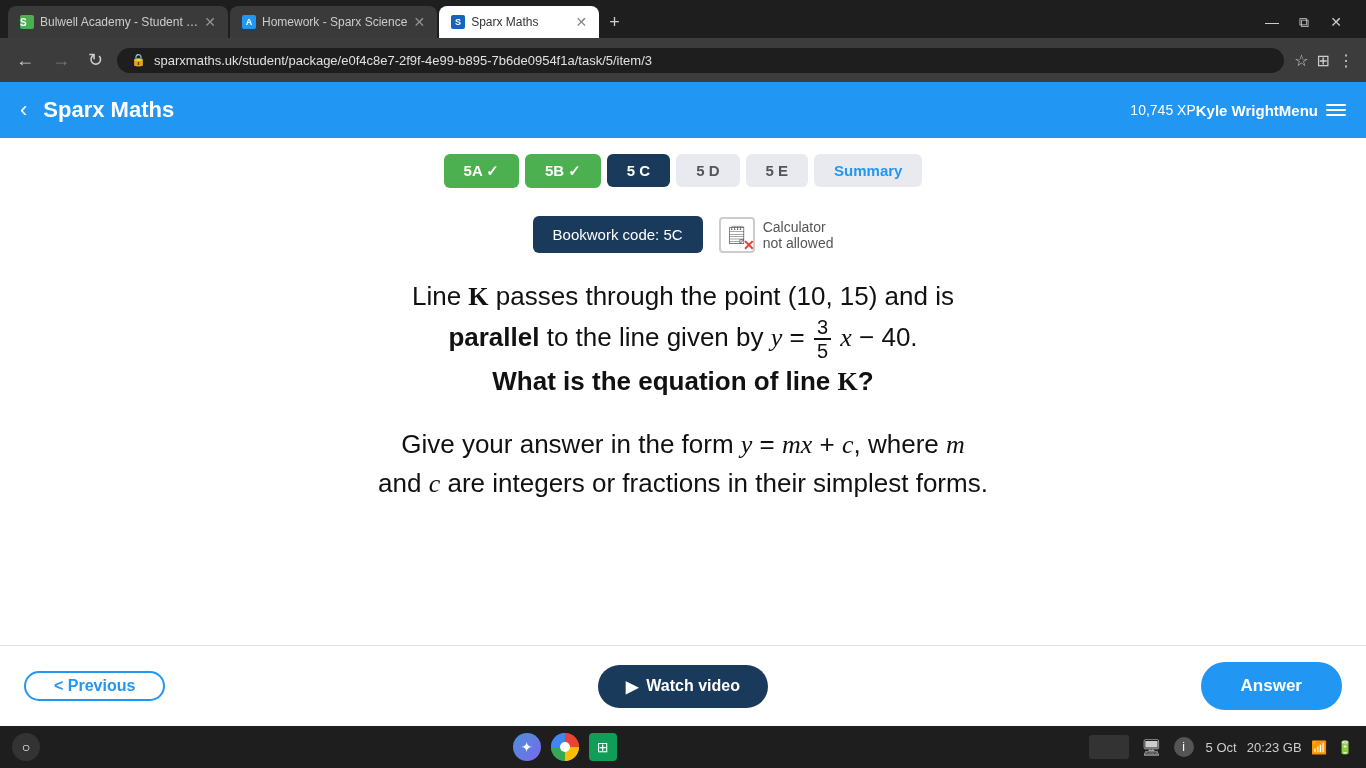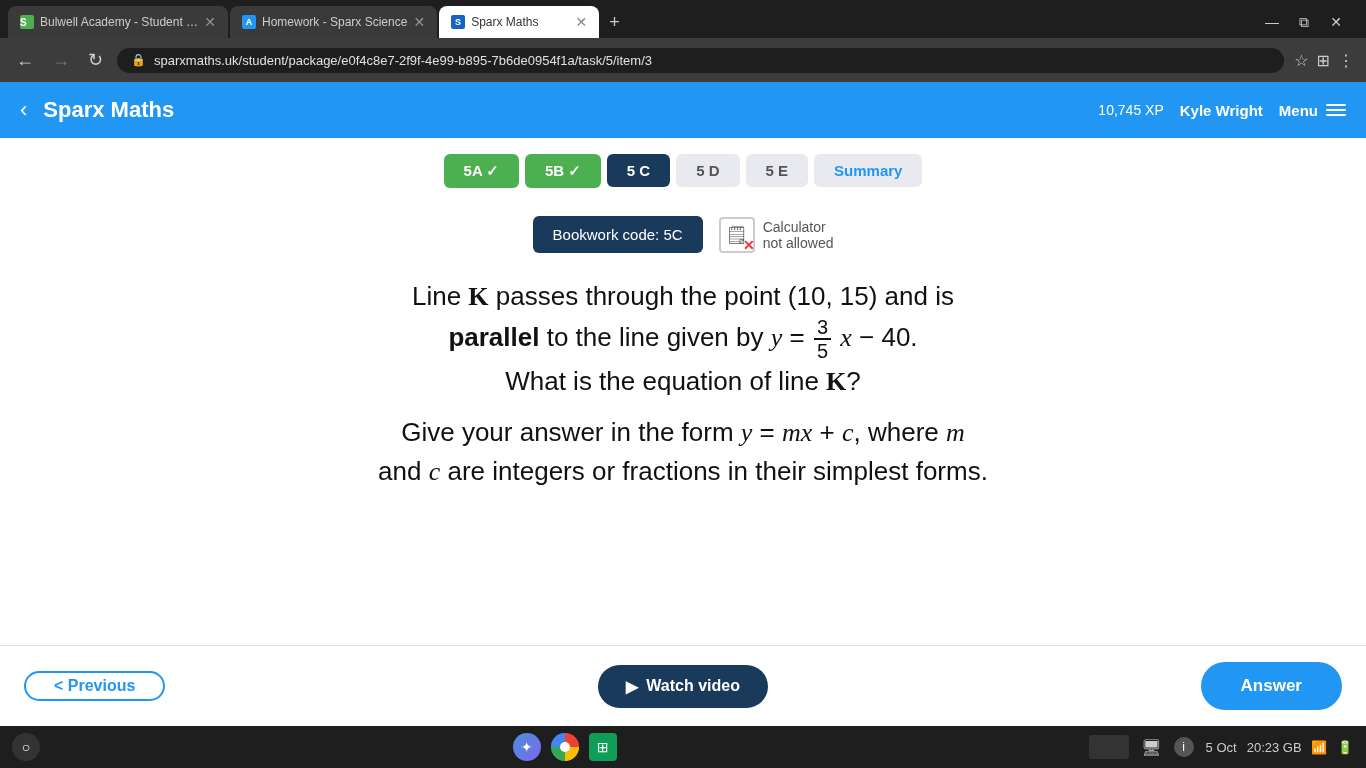--- a/index.html
+++ b/index.html
@@ -25,21 +25,21 @@
     .nav-btn { color: #ccc; font-size: 18px; cursor: pointer; padding: 4px; border-radius: 4px; }
     .url-bar { flex: 1; background: #1e1e1e; border-radius: 20px; padding: 5px 14px; color: #e0e0e0; font-size: 13px; display: flex; align-items: center; gap: 8px; }
     .url-lock { color: #aaa; font-size: 12px; }
     .url-text { flex: 1; }
     .address-right { display: flex; gap: 8px; color: #ccc; font-size: 16px; }
 
     
     .app-header { background: #2196F3; height: 56px; display: flex; align-items: center; padding: 0 20px; gap: 16px; }
     .back-btn { color: #fff; font-size: 22px; cursor: pointer; }
     .app-logo { color: #fff; font-size: 22px; font-weight: 700; flex: 1; }
-    .header-right { display: flex; align-items: center; gap: 16px; color: #fff; }
+    .header-right { display: flex; align-items: center; color: #fff; }
     .xp-badge { font-size: 14px; font-weight: 500; }
     .user-name { font-size: 15px; font-weight: 600; }
     .menu-btn { font-size: 15px; font-weight: 600; cursor: pointer; display: flex; align-items: center; gap: 8px; }
     .hamburger { display: flex; flex-direction: column; gap: 3px; }
     .hamburger span { width: 20px; height: 2px; background: #fff; border-radius: 1px; display: block; }
 
     
     .tab-nav { display: flex; justify-content: center; align-items: flex-start; gap: 6px; padding: 16px 0 8px; background: #fff; }
     .task-tab { padding: 8px 20px; border-radius: 6px; font-size: 15px; font-weight: 600; cursor: pointer; border: none; }
     .task-tab.completed { background: #4CAF50; color: #fff; }
@@ -186,21 +186,21 @@
     <span class="bold" style="font-weight:800;">parallel</span>
     <span> to the line given by <em style="font-family:'Times New Roman',serif;">y</em> = </span>
     <span class="fraction">
       <span class="num">3</span>
       <span class="den">5</span>
     </span>
     <em style="font-family:'Times New Roman',serif;">x</em>
     <span> − 40.</span>
   </div>
 
-  <div class="question-text" style="margin-bottom:16px;">
+  <div class="question-text" style="margin-bottom:28px;font-weight:bold;">
     What is the equation of line <strong style="font-family:'Times New Roman',serif;">K</strong>?
   </div>
 
   <div class="answer-form">
     Give your answer in the form <em style="font-family:'Times New Roman',serif;">y</em> = <em style="font-family:'Times New Roman',serif;">mx</em> + <em style="font-family:'Times New Roman',serif;">c</em>, where <em style="font-family:'Times New Roman',serif;">m</em>
   </div>
   <div class="answer-form">
     and <em style="font-family:'Times New Roman',serif;">c</em> are integers or fractions in their simplest forms.
   </div>
 </div>

